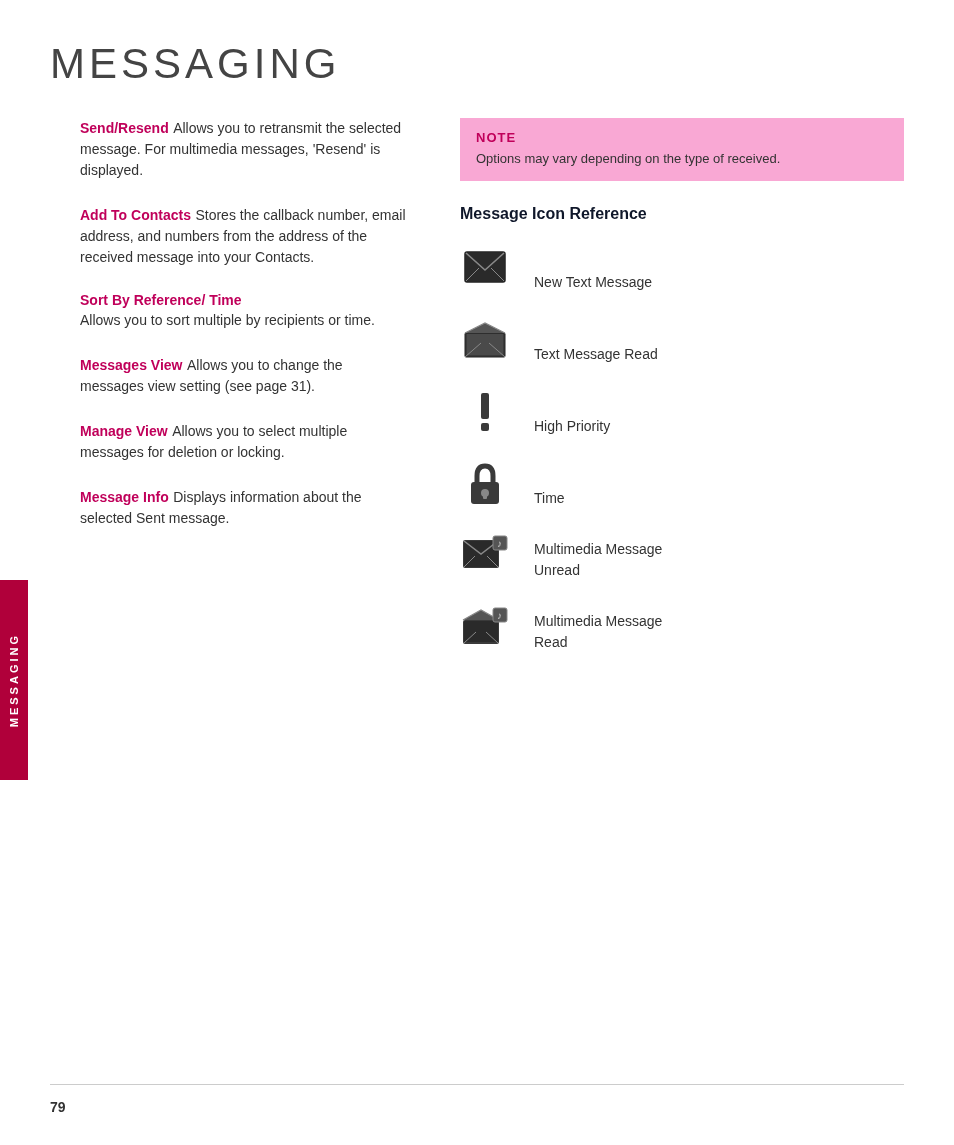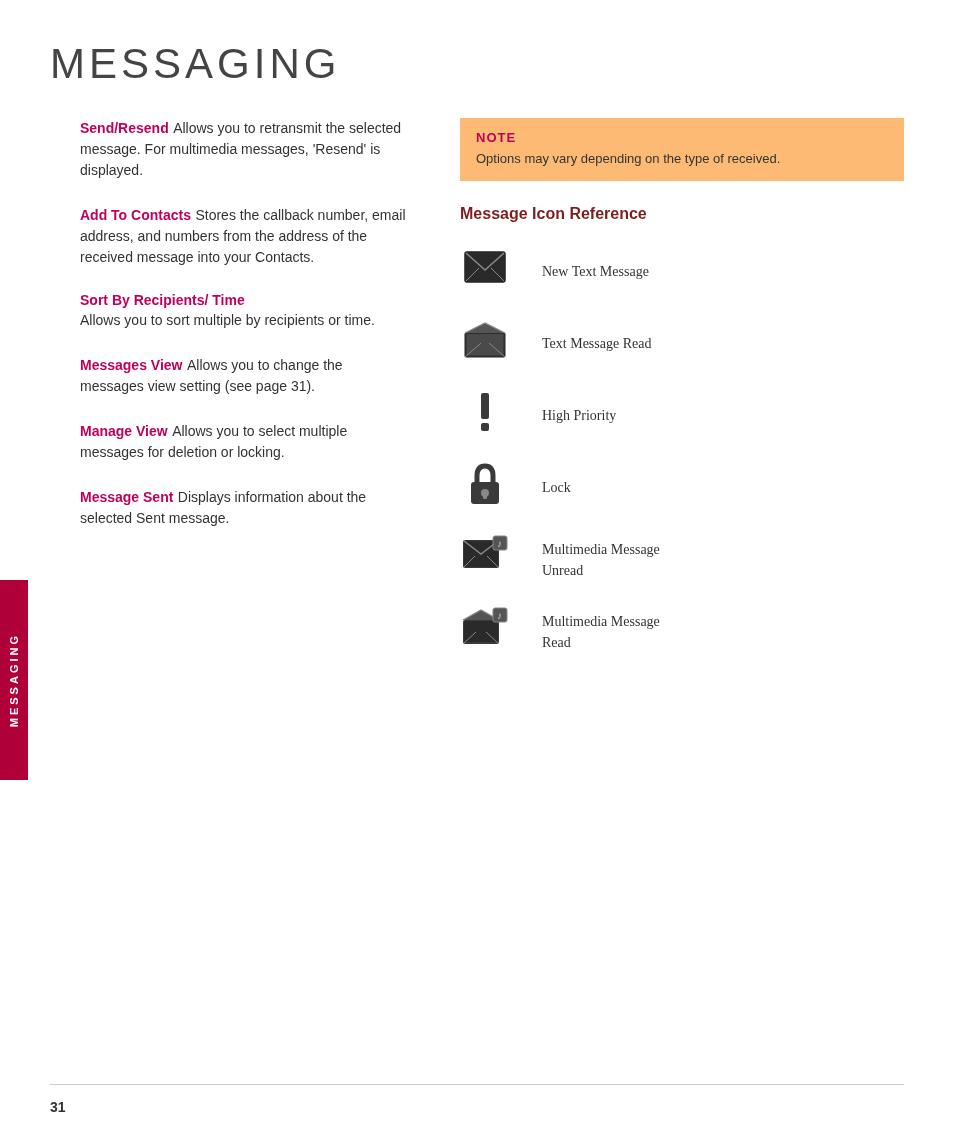--- a/index.html
+++ b/index.html
@@ -95,21 +95,21 @@
       display: block;
     }
 
     .entry-block .entry-text {
       display: block;
       margin-top: 2px;
     }
 
     
     .note-box {
-      background: #fdba74;
+      background: #f9a8d4;
       padding: 12px 16px;
       margin-bottom: 24px;
     }
 
     .note-label {
       font-size: 13px;
       font-weight: bold;
       color: #c0005a;
       margin-bottom: 4px;
       letter-spacing: 1px;
@@ -118,32 +118,31 @@
     .note-text {
       font-size: 13px;
       color: #333333;
       line-height: 1.5;
     }
 
     
     .section-heading {
       font-size: 16px;
       font-weight: bold;
-      color: #7f1d1d;
+      color: #0f172a;
       margin-bottom: 20px;
       margin-top: 10px;
     }
 
     
     .icon-item {
       display: flex;
-      align-items: center;
+      align-items: flex-end;
       margin-bottom: 22px;
-      gap: 32px;
-      font-family: Liberation Serif, serif;
+      gap: 24px;
     }
 
     .icon-cell {
       width: 50px;
       height: 50px;
       flex-shrink: 0;
       display: flex;
       align-items: center;
       justify-content: center;
     }
@@ -199,36 +198,36 @@
         <span class="entry-title">Send/Resend</span>
         <span class="entry-text">  Allows you to retransmit the selected message. For multimedia messages, 'Resend' is displayed.</span>
       </div>
 
       <div class="entry">
         <span class="entry-title">Add To Contacts</span>
         <span class="entry-text">  Stores the callback number, email address, and numbers from the address of the received message into your Contacts.</span>
       </div>
 
       <div class="entry-block">
-        <span class="entry-title">Sort By Recipients/ Time</span>
+        <span class="entry-title">Sort By Reference/ Time</span>
         <span class="entry-text">Allows you to sort multiple by recipients or time.</span>
       </div>
 
       <div class="entry">
         <span class="entry-title">Messages View</span>
         <span class="entry-text"> Allows you to change the messages view setting (see page 31).</span>
       </div>
 
       <div class="entry">
         <span class="entry-title">Manage View</span>
         <span class="entry-text">  Allows you to select multiple messages for deletion or locking.</span>
       </div>
 
       <div class="entry">
-        <span class="entry-title">Message Sent</span>
+        <span class="entry-title">Message Info</span>
         <span class="entry-text"> Displays information about the selected Sent message.</span>
       </div>
 
     </div>
 
     <div class="right-col">
 
       <div class="note-box">
         <div class="note-label">NOTE</div>
         <div class="note-text">Options may vary depending on the type of received.</div>
@@ -285,21 +284,21 @@
           <svg width="36" height="44" viewBox="0 0 36 44">
 
             <rect x="4" y="20" width="28" height="22" rx="3" fill="#3a3a3a"></rect>
 
             <path d="M10,20 L10,14 Q10,4 18,4 Q26,4 26,14 L26,20" fill="none" stroke="#3a3a3a" stroke-width="5" stroke-linecap="round"></path>
 
             <circle cx="18" cy="31" r="4" fill="#888"></circle>
             <rect x="16" y="31" width="4" height="6" rx="1" fill="#888"></rect>
           </svg>
         </div>
-        <div class="icon-label">Lock</div>
+        <div class="icon-label">Time</div>
       </div>
 
       <div class="icon-item">
         <div class="icon-cell">
           <svg width="48" height="44" viewBox="0 0 48 44">
 
             <rect x="2" y="6" width="36" height="28" rx="2" fill="#3a3a3a"></rect>
             <rect x="3" y="7" width="34" height="26" rx="1" fill="#2a2a2a"></rect>
 
             <polyline points="3,7 20,20 37,7" fill="none" stroke="#888" stroke-width="1.5"></polyline>
@@ -331,13 +330,13 @@
           </svg>
         </div>
         <div class="icon-label">Multimedia Message<br>Read</div>
       </div>
 
     </div>
   </div>
 </div>
 
 <div class="bottom-line"></div>
-<div class="page-number">31</div>
+<div class="page-number">79</div>
 
 </body></html>

